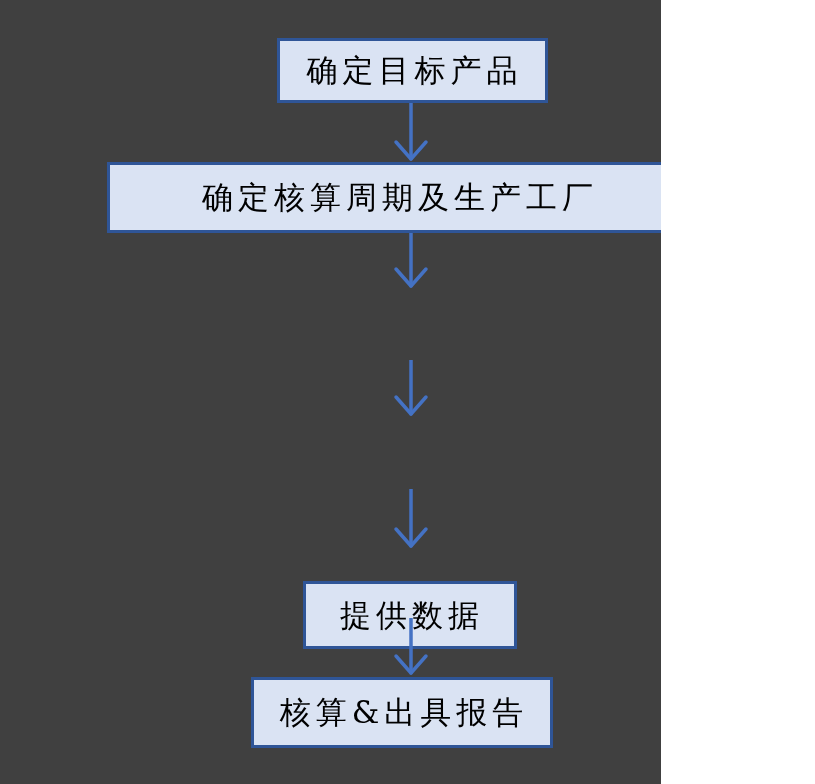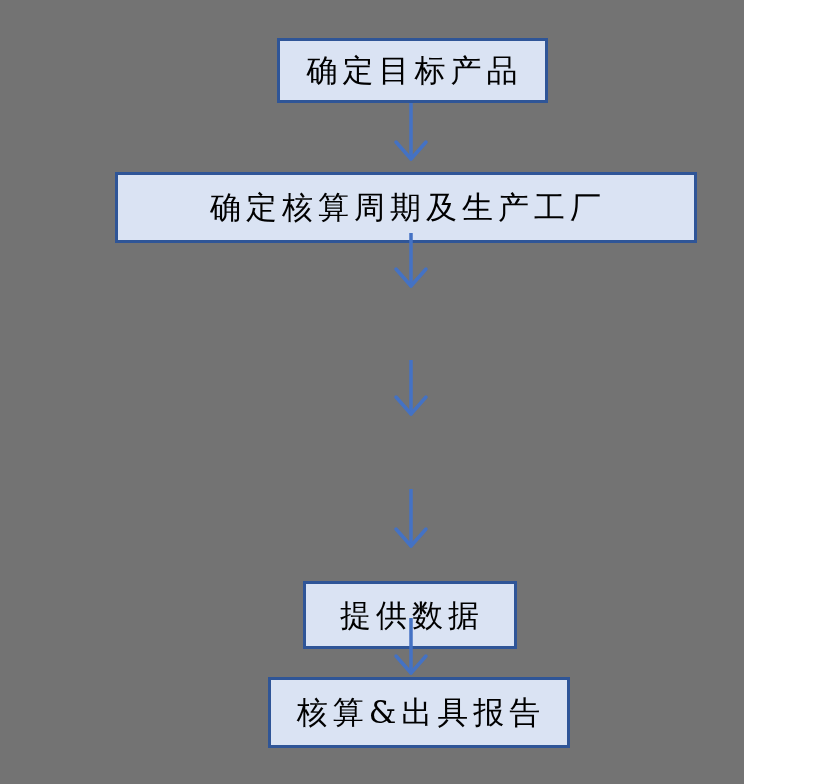--- a/index.html
+++ b/index.html
@@ -8,23 +8,23 @@
     --arrow-color: #4472c4;
     --text-color: #000000;
   }
   html, body {
     margin: 0;
     padding: 0;
     background: #ffffff;
   }
   .canvas {
     position: relative;
-    width: 744px;
+    width: 661px;
     height: 784px;
-    background: #737373;
+    background: #404040;
     overflow: hidden;
     font-family: "DejaVu Serif", "Liberation Serif", serif;
   }
   .flow-box {
     position: absolute;
     box-sizing: border-box;
     background: var(--box-fill);
     border: 3px solid var(--box-border);
     display: flex;
     align-items: center;
@@ -45,25 +45,25 @@
   .arrow .stroke {
     fill: none;
     stroke: var(--arrow-color);
     stroke-width: 3.5;
     stroke-linecap: round;
     stroke-linejoin: round;
   }
 
   
   #step1 { left: 277px; top:  38px; width: 271px; height: 65px; }
-  #step2 { left: 115px; top: 162px; width: 582px; height: 71px; margin-top: 10px; }
+  #step2 { left: 107px; top: 162px; width: 582px; height: 71px; }
   #step3 { left:  64px; top: 290px; width: 692px; height: 70px; }
   #step4 { left: 228px; top: 418px; width: 367px; height: 71px; }
   #step5 { left: 303px; top: 550px; width: 214px; height: 68px; margin-top: 31px; }
-  #step6 { left: 268px; top: 677px; width: 302px; height: 71px; align-items: center; }
+  #step6 { left: 251px; top: 677px; width: 302px; height: 71px; align-items: center; }
 
   
   #arrow1 { left: 389px; top: 103px; }
   #arrow2 { left: 389px; top: 233px; }
   #arrow3 { left: 389px; top: 360px; }
   #arrow4 { left: 389px; top: 489px; }
   #arrow5 { left: 389px; top: 618px; }
 </style>
 </head>
 <body>

